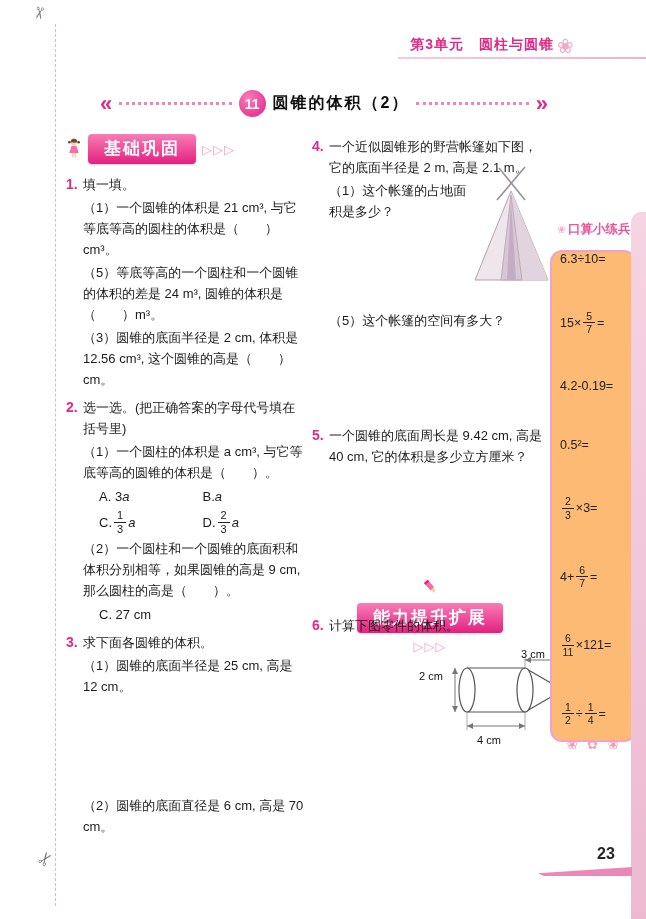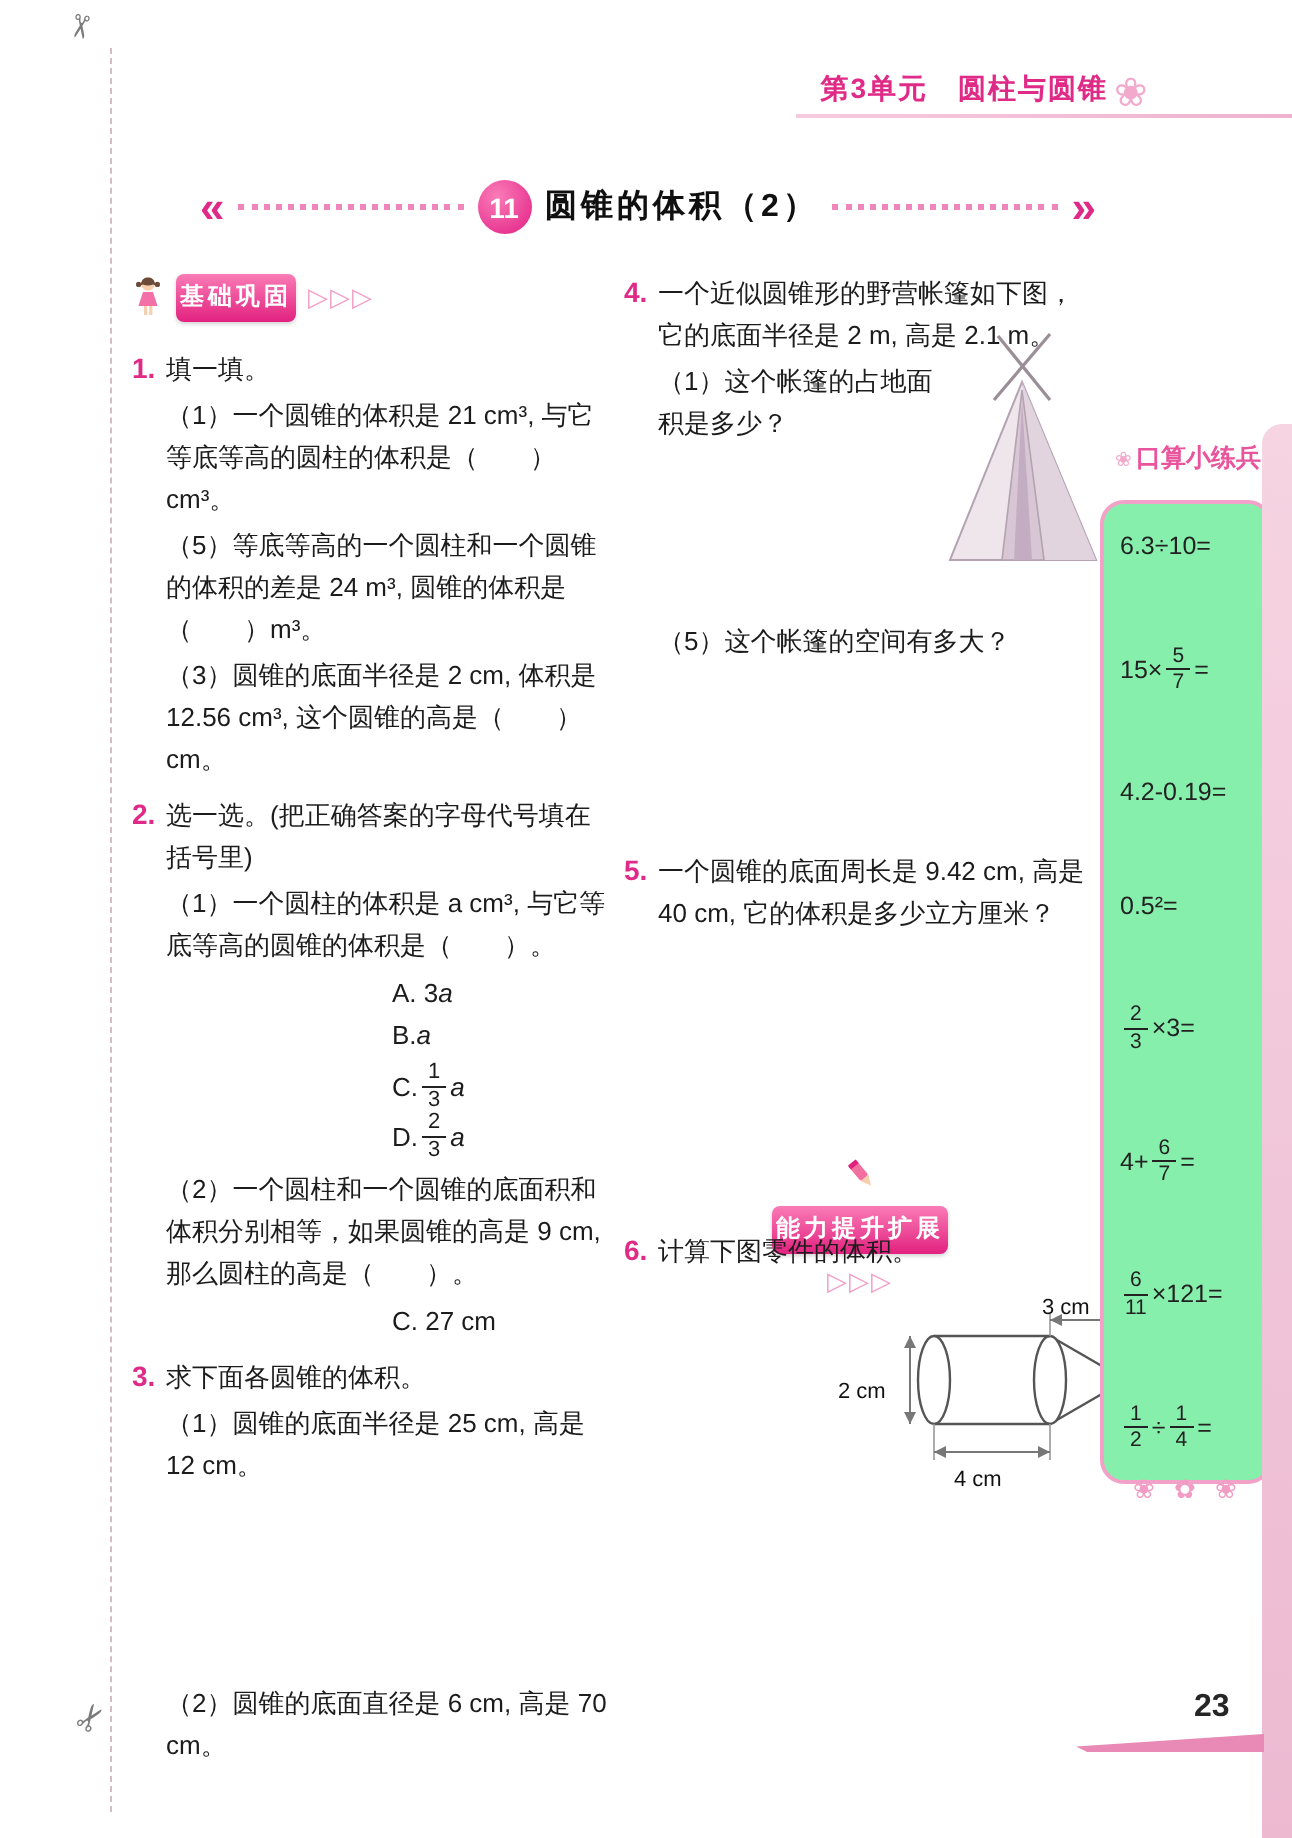--- a/index.html
+++ b/index.html
@@ -23,55 +23,55 @@
   .dotline{flex:1;height:0;border-top:3px dotted #ef86bb;}
   .lesson-circle{flex:0 0 auto;width:27px;height:27px;border-radius:50%;background:radial-gradient(circle at 35% 30%,#fa7cb8,#e21f84);color:#fff;font-weight:bold;font-size:14px;display:flex;align-items:center;justify-content:center;}
   .lesson-text{flex:0 0 auto;font-size:16px;font-weight:bold;color:#101010;letter-spacing:2px;white-space:nowrap;}
 
   
   .left-col{position:absolute;left:66px;top:136px;width:240px;}
   .right-col{position:absolute;left:312px;top:136px;width:236px;}
 
   
   .badge-row{display:flex;align-items:center;gap:6px;height:26px;margin-bottom:12px;}
-  .badge{background:linear-gradient(180deg,#f97cb6 0%,#e2217f 100%);color:#fff;font-weight:bold;font-size:12px;letter-spacing:2px;padding:3px 2px 4px;border-radius:4px;box-shadow:0 1px 2px rgba(0,0,0,.18);white-space:nowrap;}
+  .badge{background:linear-gradient(180deg,#f97cb6 0%,#e2217f 100%);color:#fff;font-weight:bold;font-size:17px;letter-spacing:2px;padding:3px 16px 4px;border-radius:4px;box-shadow:0 1px 2px rgba(0,0,0,.18);white-space:nowrap;}
   .arrows{color:#f2a0c8;font-size:13px;letter-spacing:1px;}
   .icon-wrap{display:inline-flex;align-items:center;}
 
   
   .prob{position:relative;padding-left:17px;font-size:13px;line-height:21px;margin-bottom:7px;}
   .pnum{position:absolute;left:0;top:0;color:#df2a87;font-weight:bold;font-size:14px;}
   .sub{margin-top:2px;}
   .narrow{width:150px;}
-  .opts{display:flex;align-items:flex-end;padding-left:16px;margin:3px 0;flex-direction:column;}
+  .opts{display:flex;align-items:flex-start;padding-left:16px;margin:3px 0;}
   .opt{width:110px;display:flex;align-items:center;}
   .gap-a{margin-top:88px;}
   .gap-b{margin-top:94px;}
   .gap-c{margin-top:110px;flex-direction:column;}
   .workspace{height:96px;}
 
   
   .frac{display:inline-flex;flex-direction:column;align-items:center;margin:0 2px;line-height:1;vertical-align:middle;}
   .frac .fn{font-size:11px;border-bottom:1px solid #222;padding:0 3px 1px;}
   .frac .fd{font-size:11px;padding-top:1px;}
 
   
   .tent{position:absolute;right:-8px;top:28px;width:88px;height:122px;}
 
   
   .diagram{position:relative;width:150px;height:106px;margin:8px 0 0 92px;}
   .dim{position:absolute;font-size:11px;color:#111;white-space:nowrap;}
   .dim-top{left:100px;top:0px;}
-  .dim-left{left:-2px;top:42px;text-align:right;}
+  .dim-left{left:-2px;top:22px;text-align:right;}
   .dim-bottom{left:56px;top:86px;}
 
   
   .oral-title{position:absolute;left:548px;top:221px;width:92px;text-align:center;color:#e8559d;font-weight:bold;font-size:12.5px;white-space:nowrap;}
   .oral-title .deco{font-size:10px;color:#f2a9cc;margin-right:2px;}
-  .oral-box{position:absolute;left:550px;top:250px;width:86px;height:492px;border:2px solid #f2a2c8;border-radius:12px;background:#86efac;box-sizing:border-box;display:flex;flex-direction:column;justify-content:space-between;padding:14px 2px 14px 8px;}
+  .oral-box{position:absolute;left:550px;top:250px;width:86px;height:492px;border:2px solid #f2a2c8;border-radius:12px;background:#fdba74;box-sizing:border-box;display:flex;flex-direction:column;justify-content:space-between;padding:0 2px 14px 8px;}
   .oral-item{display:flex;align-items:center;font-size:12.5px;color:#222;}
   .oral-item .frac .fn,.oral-item .frac .fd{font-size:10.5px;}
   .oral-flowers{position:absolute;left:548px;top:737px;width:92px;text-align:center;color:#f09cc4;font-size:13px;letter-spacing:3px;}
 
   
   .pink-strip{position:absolute;right:0;top:212px;width:15px;height:707px;background:linear-gradient(180deg,#f6d4e2,#ecb9d1);border-top-left-radius:10px;}
   .page-swoosh{position:absolute;left:538px;top:867px;width:94px;height:9px;background:#e989b6;clip-path:polygon(0 70%,100% 0,100% 100%,6% 100%);}
   .page-number{position:absolute;left:597px;top:845px;font-size:16px;font-weight:bold;color:#262626;}
 </style>
 </head>

